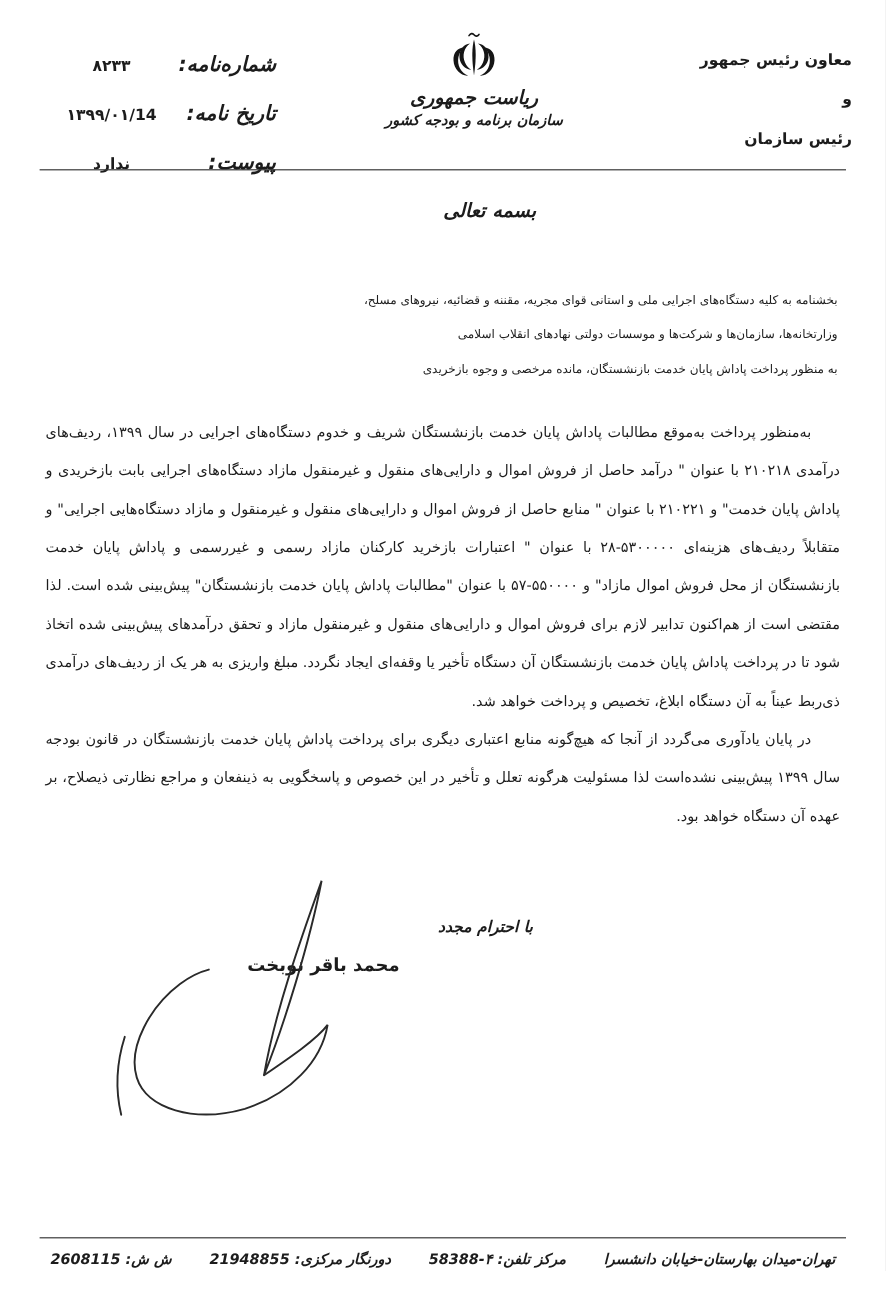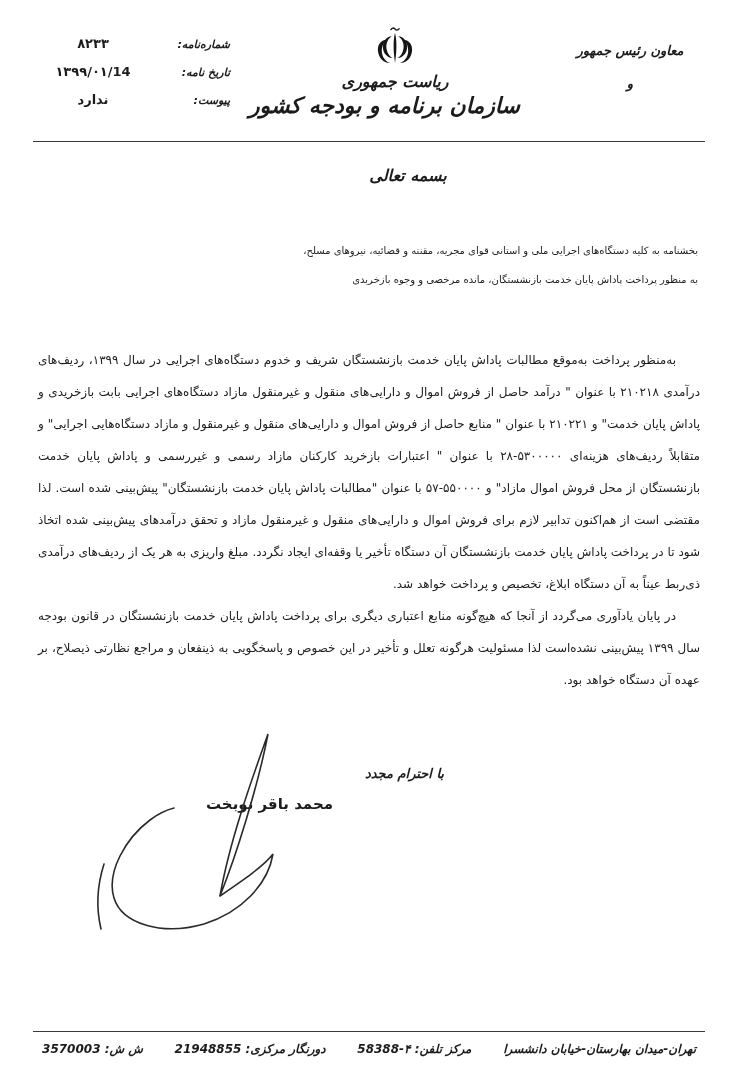--- a/index.html
+++ b/index.html
@@ -3,35 +3,35 @@
 <meta charset="utf-8">
 <style>
   html,body{margin:0;padding:0;background:#e8e8e8;}
   .page{
     position:relative;width:738px;height:1080px;margin:0 auto;
     background:#ffffff;overflow:hidden;direction:rtl;
     font-family:"DejaVu Sans",sans-serif;color:#1c1c1c;
   }
   
   .hdr-right{
-    position:absolute;top:34px;right:28px;width:160px;text-align:center;
-    font-style:italic;font-weight:bold;font-size:13px;line-height:33px;
+    position:absolute;top:34px;right:28px;width:160px;text-align:right;
+    font-weight:bold;font-size:13px;line-height:33px;
   }
   .hdr-center{
     position:absolute;top:26px;left:270px;width:250px;text-align:center;
   }
   .hdr-center .emblem{display:block;margin:0 auto 2px auto;}
   .hdr-center .org-top{font-style:italic;font-size:16px;font-weight:bold;letter-spacing:1px;}
-  .hdr-center .org-name{font-style:italic;font-weight:bold;font-size:22px;margin-top:2px;white-space:nowrap;}
+  .hdr-center .org-name{font-style:italic;font-weight:bold;font-size:12px;margin-top:2px;white-space:nowrap;}
   .hdr-left{
     position:absolute;top:36px;left:34px;width:196px;
   }
   .meta-row{display:flex;align-items:baseline;margin-bottom:13px;}
-  .meta-row .lbl{width:78px;font-style:italic;font-size:11px;font-weight:bold;text-align:right;}
-  .meta-row .val{flex:1;text-align:center;font-size:13px;font-weight:bold;}
+  .meta-row .lbl{width:78px;font-style:italic;font-size:17px;font-weight:bold;text-align:right;}
+  .meta-row .val{flex:1;text-align:center;font-size:13px;font-weight:bold;margin-top:12px;}
   .rule-top{position:absolute;top:141px;left:33px;right:33px;border-top:1.6px solid #3a3a3a;}
   
   .basmala{
     position:absolute;top:166px;left:39px;width:738px;text-align:center;
     font-style:italic;font-weight:bold;font-size:16px;
   }
   
   .subject{
     position:absolute;top:236px;left:40px;right:40px;text-align:right;
     font-weight:normal;font-size:10px;line-height:29px;
@@ -55,20 +55,21 @@
   }
 </style>
 </head>
 <body>
 
 <div class="page">
 
   <div class="hdr-right">
     <div>معاون رئیس جمهور</div>
     <div>و</div>
+    <div>رئیس سازمان</div>
   </div>
 
   <div class="hdr-center">
     <svg class="emblem" viewBox="0 0 48 52" width="40" height="44" aria-hidden="true">
       <g fill="#151515">
         <path d="M24 8 C26 16 26.5 26 24 44 C21.5 26 22 16 24 8 Z"></path>
         <path d="M19 4 Q21.5 0.5 24 3.2 Q26.5 6 29 2.8" fill="none" stroke="#151515" stroke-width="1.6" stroke-linecap="round"></path>
         <path d="M20 12 C14 16 12 24 15 31 C16.5 34.5 19 37 21 38 C16 38.5 10 33 9.5 26 C9 18 14 12.5 20 12 Z"></path>
         <path d="M14 16 C8 21 6.5 30 10 37 C12 40.5 15 43 18 44 C11 44.5 4 38 3.5 29 C3 21 8 16 14 16 Z"></path>
         <path d="M28 12 C34 16 36 24 33 31 C31.5 34.5 29 37 27 38 C32 38.5 38 33 38.5 26 C39 18 34 12.5 28 12 Z"></path>
@@ -93,20 +94,21 @@
       <span class="val">ندارد</span>
     </div>
   </div>
 
   <div class="rule-top"></div>
 
   <div class="basmala">بسمه تعالی</div>
 
   <div class="subject">
     <div>بخشنامه به کلیه دستگاه‌های اجرایی ملی و استانی قوای مجریه، مقننه و قضائیه، نیروهای مسلح،</div>
+    <div>وزارتخانه‌ها، سازمان‌ها و شرکت‌ها و موسسات دولتی نهادهای انقلاب اسلامی</div>
     <div>به منظور پرداخت پاداش پایان خدمت بازنشستگان، مانده مرخصی و وجوه بازخریدی</div>
   </div>
 
   <div class="body-text">
     <p>به‌منظور پرداخت به‌موقع مطالبات پاداش پایان خدمت بازنشستگان شریف و خدوم دستگاه‌های اجرایی در سال ۱۳۹۹، ردیف‌های درآمدی ۲۱۰۲۱۸ با عنوان " درآمد حاصل از فروش اموال و دارایی‌های منقول و غیرمنقول مازاد دستگاه‌های اجرایی بابت بازخریدی و پاداش پایان خدمت" و ۲۱۰۲۲۱ با عنوان " منابع حاصل از فروش اموال و دارایی‌های منقول و غیرمنقول و مازاد دستگاه‌هایی اجرایی" و متقابلاً ردیف‌های هزینه‌ای ۵۳۰۰۰۰۰-۲۸ با عنوان " اعتبارات بازخرید کارکنان مازاد رسمی و غیررسمی و پاداش پایان خدمت بازنشستگان از محل فروش اموال مازاد" و ۵۵۰۰۰۰-۵۷ با عنوان "مطالبات پاداش پایان خدمت بازنشستگان" پیش‌بینی شده است. لذا مقتضی است از هم‌اکنون تدابیر لازم برای فروش اموال و دارایی‌های منقول و غیرمنقول مازاد و تحقق درآمدهای پیش‌بینی شده اتخاذ شود تا در پرداخت پاداش پایان خدمت بازنشستگان آن دستگاه تأخیر یا وقفه‌ای ایجاد نگردد. مبلغ واریزی به هر یک از ردیف‌های درآمدی ذی‌ربط عیناً به آن دستگاه ابلاغ، تخصیص و پرداخت خواهد شد.</p>
     <p>در پایان یادآوری می‌گردد از آنجا که هیچ‌گونه منابع اعتباری دیگری برای پرداخت پاداش پایان خدمت بازنشستگان در قانون بودجه سال ۱۳۹۹ پیش‌بینی نشده‌است لذا مسئولیت هرگونه تعلل و تأخیر در این خصوص و پاسخگویی به ذینفعان و مراجع نظارتی ذیصلاح، بر عهده آن دستگاه خواهد بود.</p>
   </div>
 
   <div class="regards">با احترام مجدد</div>
   <div class="sig-name">محمد باقر نوبخت</div>
@@ -117,16 +119,16 @@
       <path d="M12 138 C5 160 4 182 9 203"></path>
     </g>
   </svg>
 
   <div class="rule-bottom"></div>
 
   <div class="footer">
     <span>تهران-میدان بهارستان-خیابان دانشسرا</span>
     <span>مرکز تلفن: ۴-58388</span>
     <span>دورنگار مرکزی: 21948855</span>
-    <span>ش ش: 3570003</span>
+    <span>ش ش: 2608115</span>
   </div>
 
 </div>
 
 </body></html>

